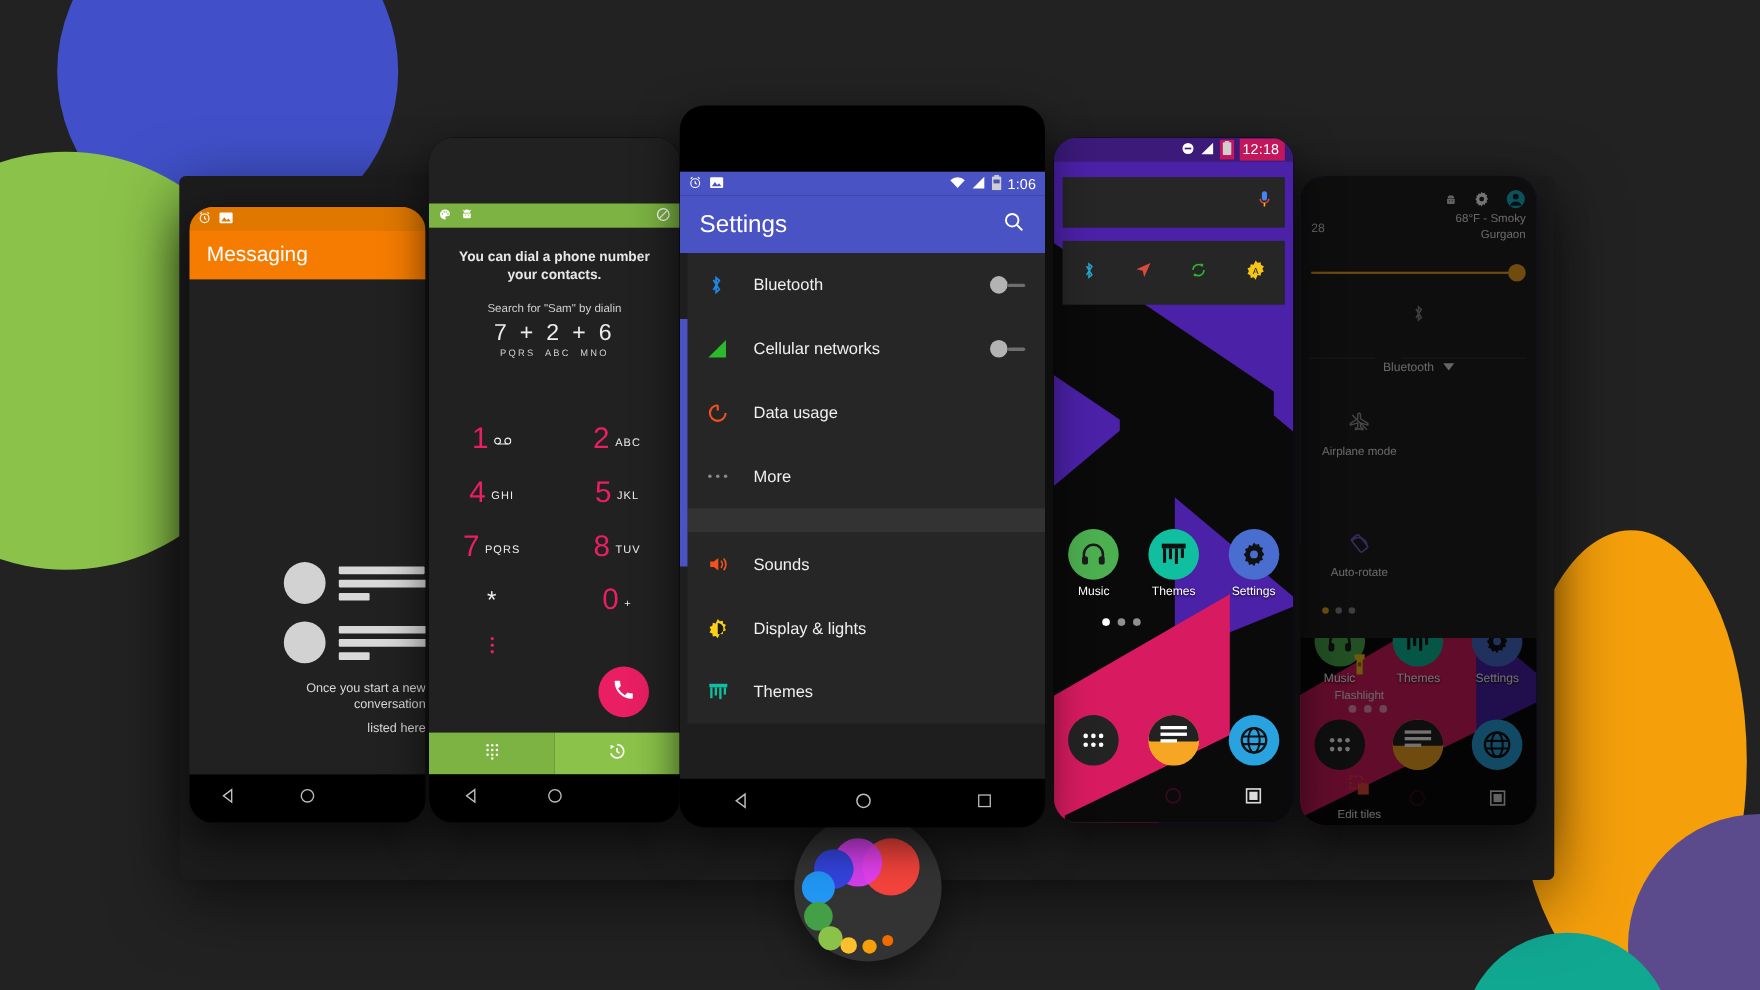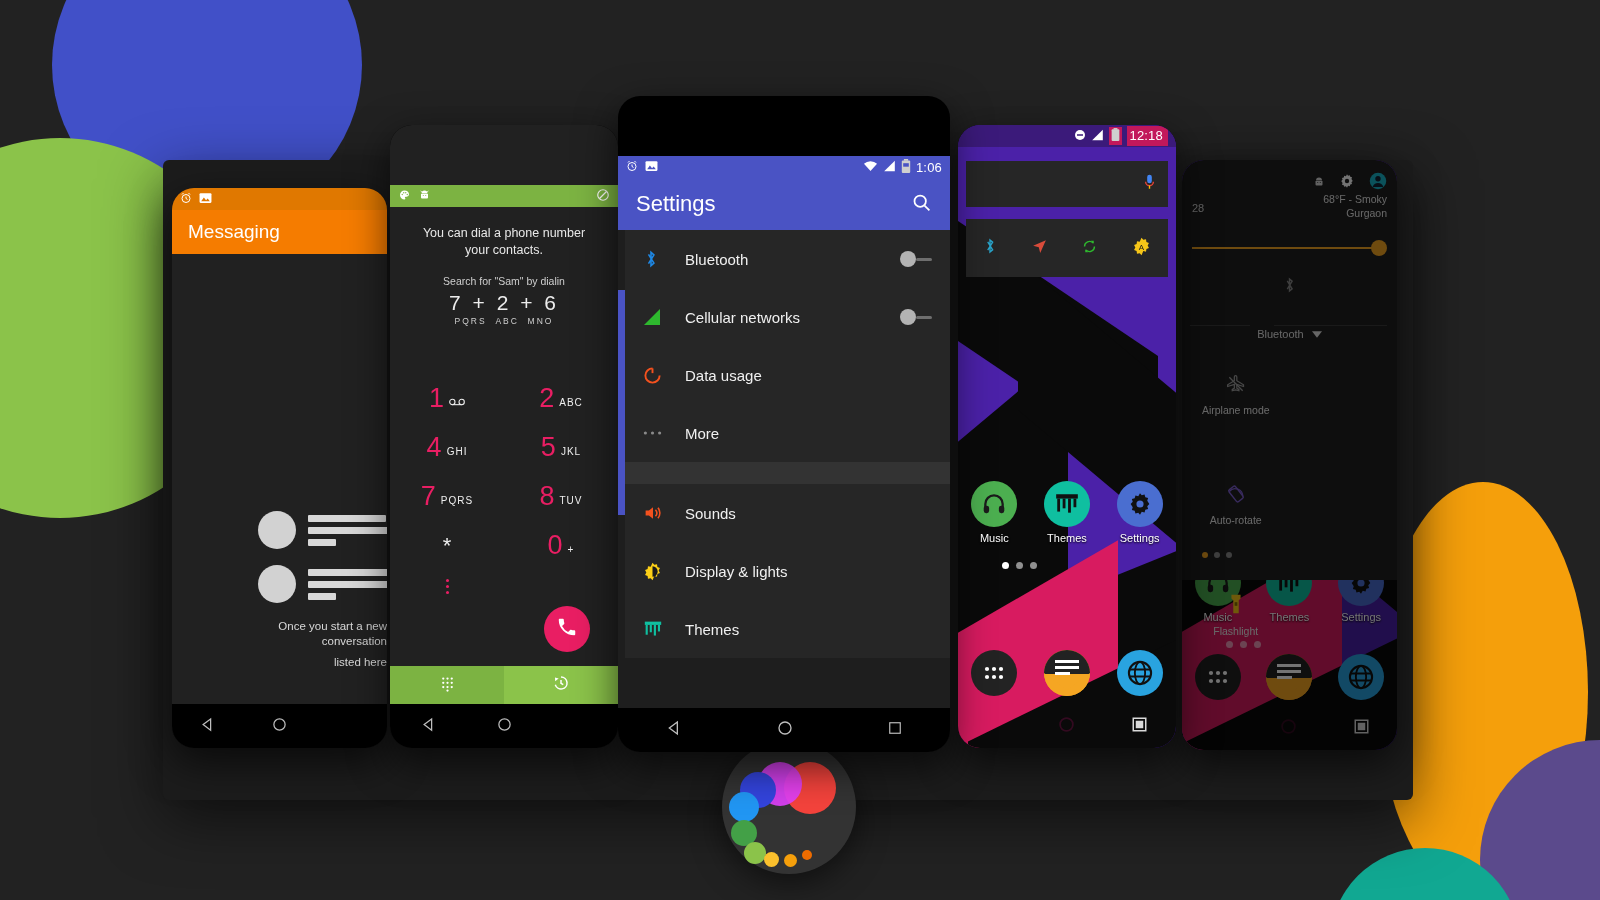--- a/index.html
+++ b/index.html
@@ -55,21 +55,21 @@
   .msg-hint{
     color:#d8d8d8;font-size:11.5px;line-height:15px;text-align:right;
     padding:0 0 0 40px;margin-top:6px;
   }
 
   
   #p2{left:390px;top:125px;width:228px;height:623px;}
   #p2 .screen{top:0;bottom:0;}
   .dial-status{background:#7cb342;}
   .dial-hint{padding:18px 10px 0;text-align:center;color:#e8e8e8;}
-  .dial-hint .l1{font-size:12.5px;line-height:17px;}
+  .dial-hint .l1{font-size:12.5px;line-height:17px;font-weight:bold;}
   .dial-hint .l2{font-size:10.5px;margin-top:16px;color:#cfcfcf;}
   .dial-expr{font-size:21px;color:#ececec;margin-top:4px;letter-spacing:3px;}
   .dial-expr-sub{font-size:8.5px;color:#cfcfcf;letter-spacing:2px;margin-top:1px;}
   .keypad{position:absolute;top:238px;left:0;right:0;}
   .kp-row{display:flex;}
   .kp-key{flex:1;height:49px;display:flex;align-items:flex-end;justify-content:center;gap:5px;}
   .kp-d{font-size:27px;color:#e91e63;line-height:27px;font-weight:300;}
   .kp-s{font-size:10px;color:#efefef;letter-spacing:1px;padding-bottom:4px;}
   .fab{
     position:absolute;right:28px;bottom:96px;width:46px;height:46px;border-radius:50%;
@@ -786,20 +786,29 @@
         </div>
         <div class="qs-tile">
           <span>
             <svg width="16" height="22" viewBox="0 0 16 24">
                 <path d="M3 2h10v4l-2 2v14H5V8L3 6z" fill="#f5c518"></path>
                 <rect x="6.5" y="10" width="3" height="4" fill="#8a6d00"></rect>
               </svg>
           </span>
           <span>Flashlight</span>
         </div>
+        <div class="qs-tile">
+          <span>
+            <svg width="20" height="20" viewBox="0 0 24 24">
+                <rect x="2" y="2" width="13" height="13" fill="none" stroke="#e8483a" stroke-width="1.8" stroke-dasharray="2.6 2.2"></rect>
+                <rect x="10" y="10" width="12" height="12" fill="#e8483a"></rect>
+              </svg>
+          </span>
+          <span>Edit tiles</span>
+        </div>
       </div>
 
       <div class="qs-pager">
         <i class="qs-pd on"></i>
         <i class="qs-pd"></i>
         <i class="qs-pd"></i>
       </div>
     </div>
 
     <div class="icon-row" style="top:400px;">

